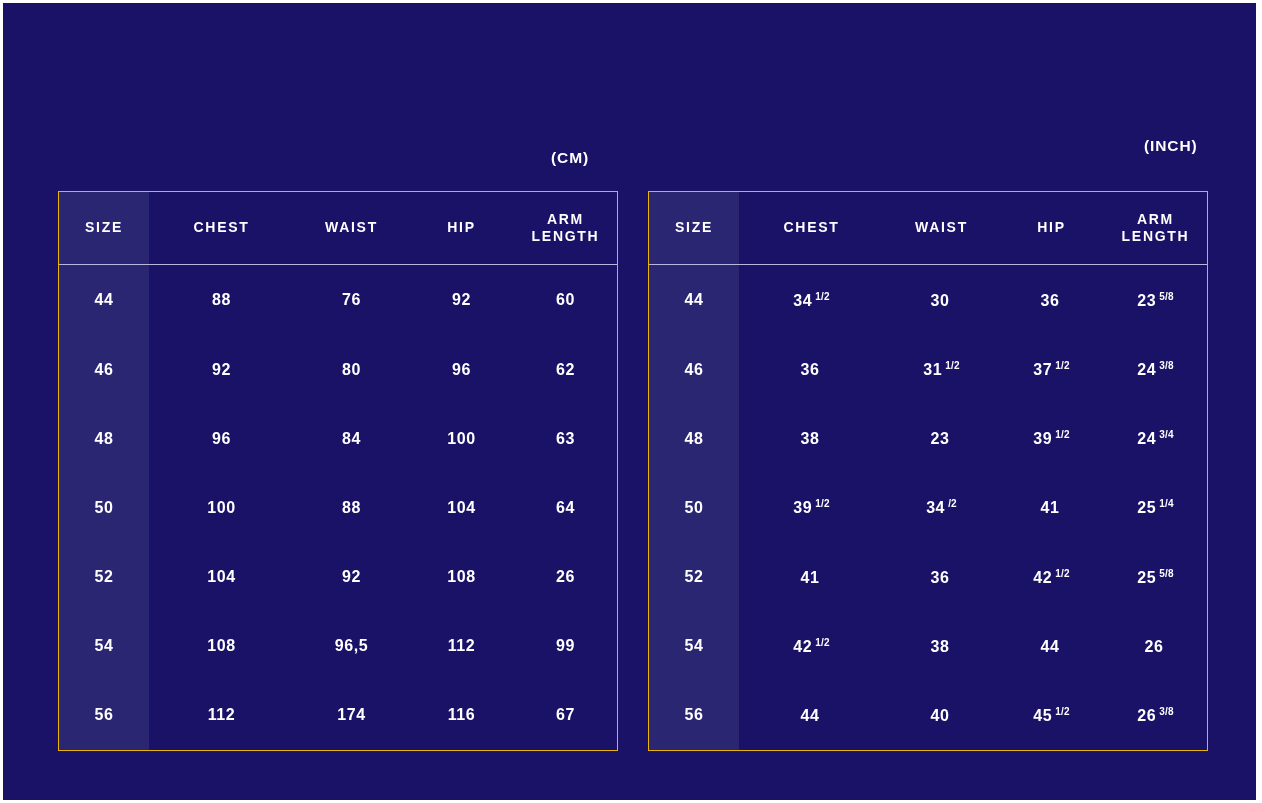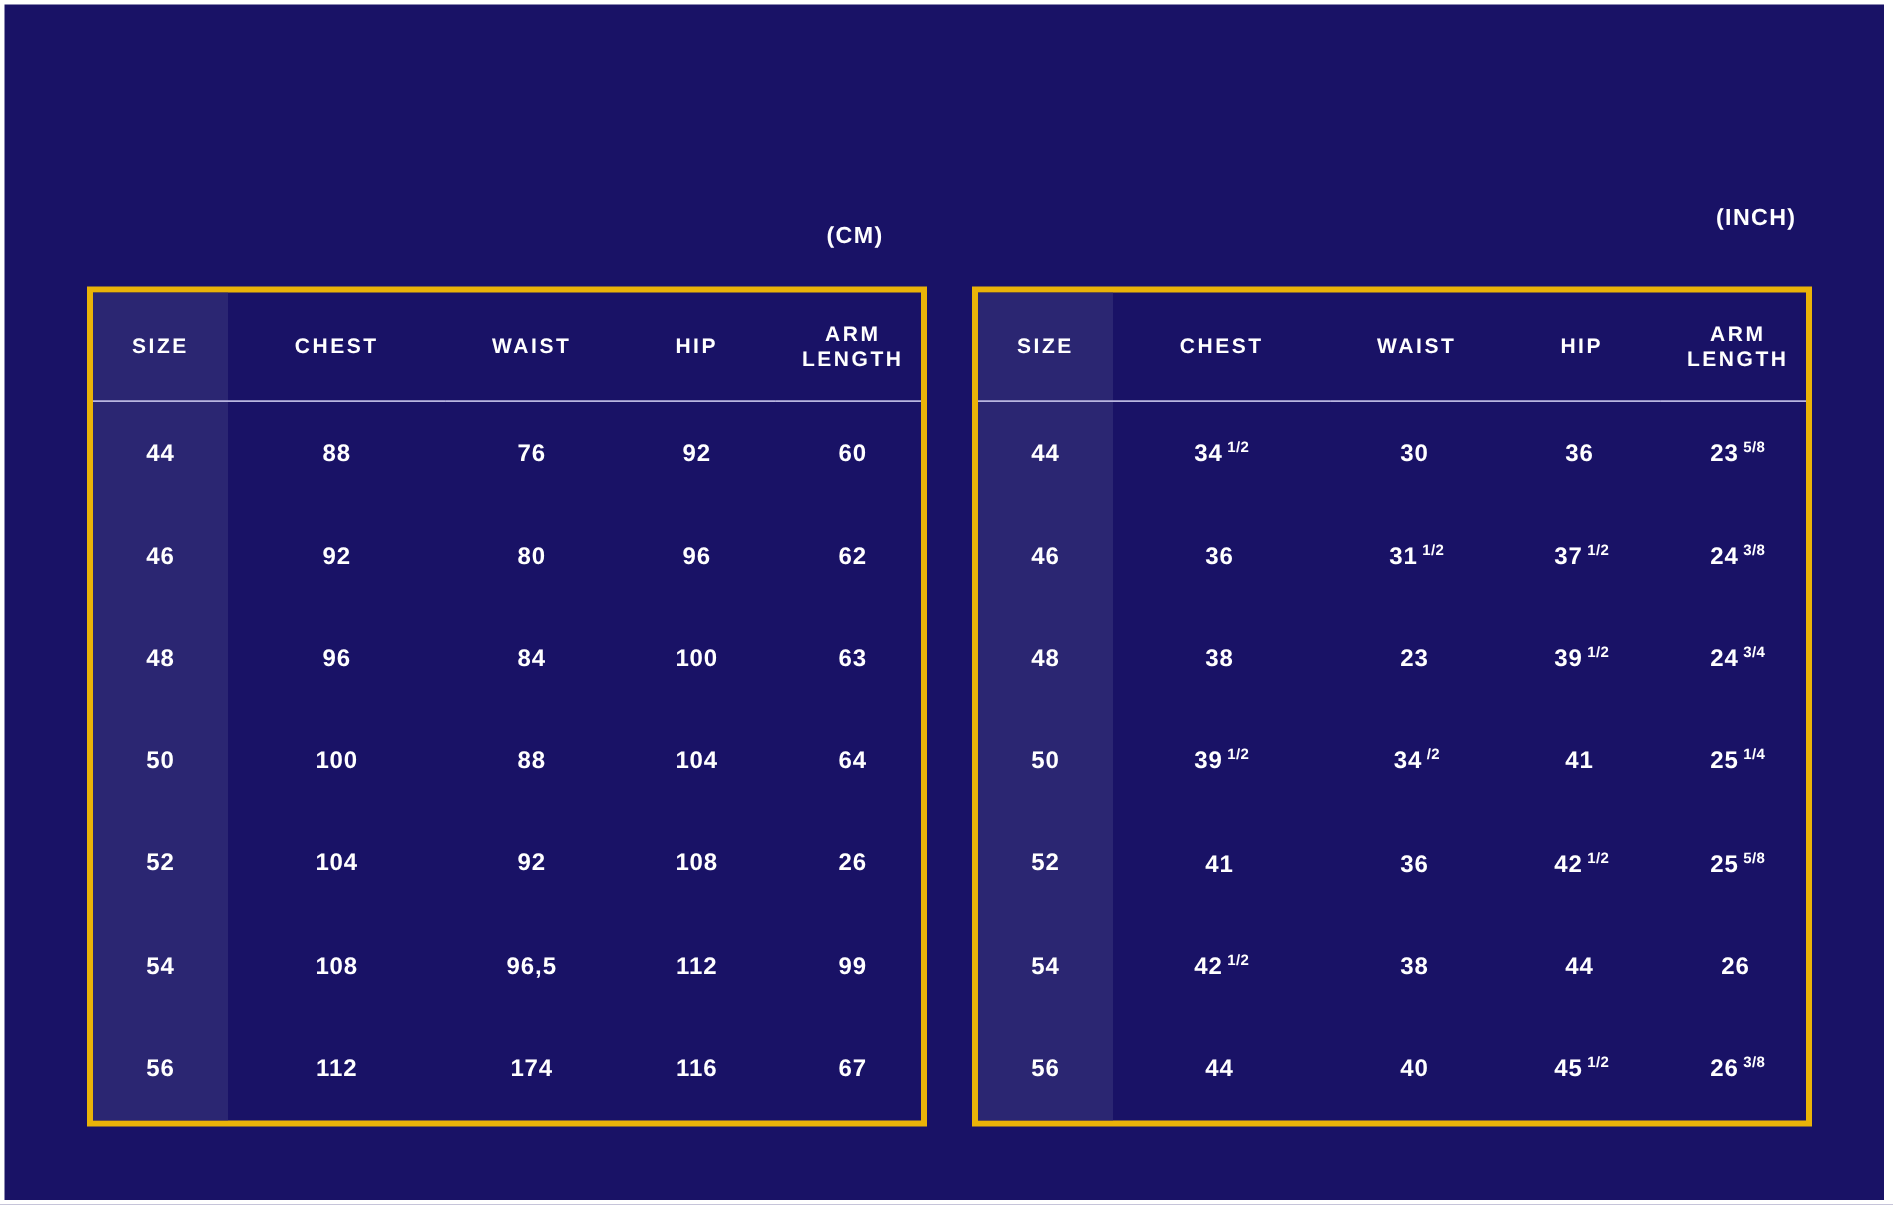--- a/index.html
+++ b/index.html
@@ -45,21 +45,21 @@
     white-space: nowrap;
   }
   #unit-cm  { left: 548px;  top: 146px; }
   #unit-in  { left: 1141px; top: 134px; }
 
   .size-table {
     position: absolute;
     top: 188px;
     width: 560px;
     height: 560px;
-    border: 4px solid #eab308;
+    border: 1px solid #eab308;
     box-sizing: border-box;
     overflow: hidden;
   }
   #table-cm   { left: 55px; }
   #table-inch { left: 645px; }
 
   
   .size-band {
     position: absolute;
     left: 0;

